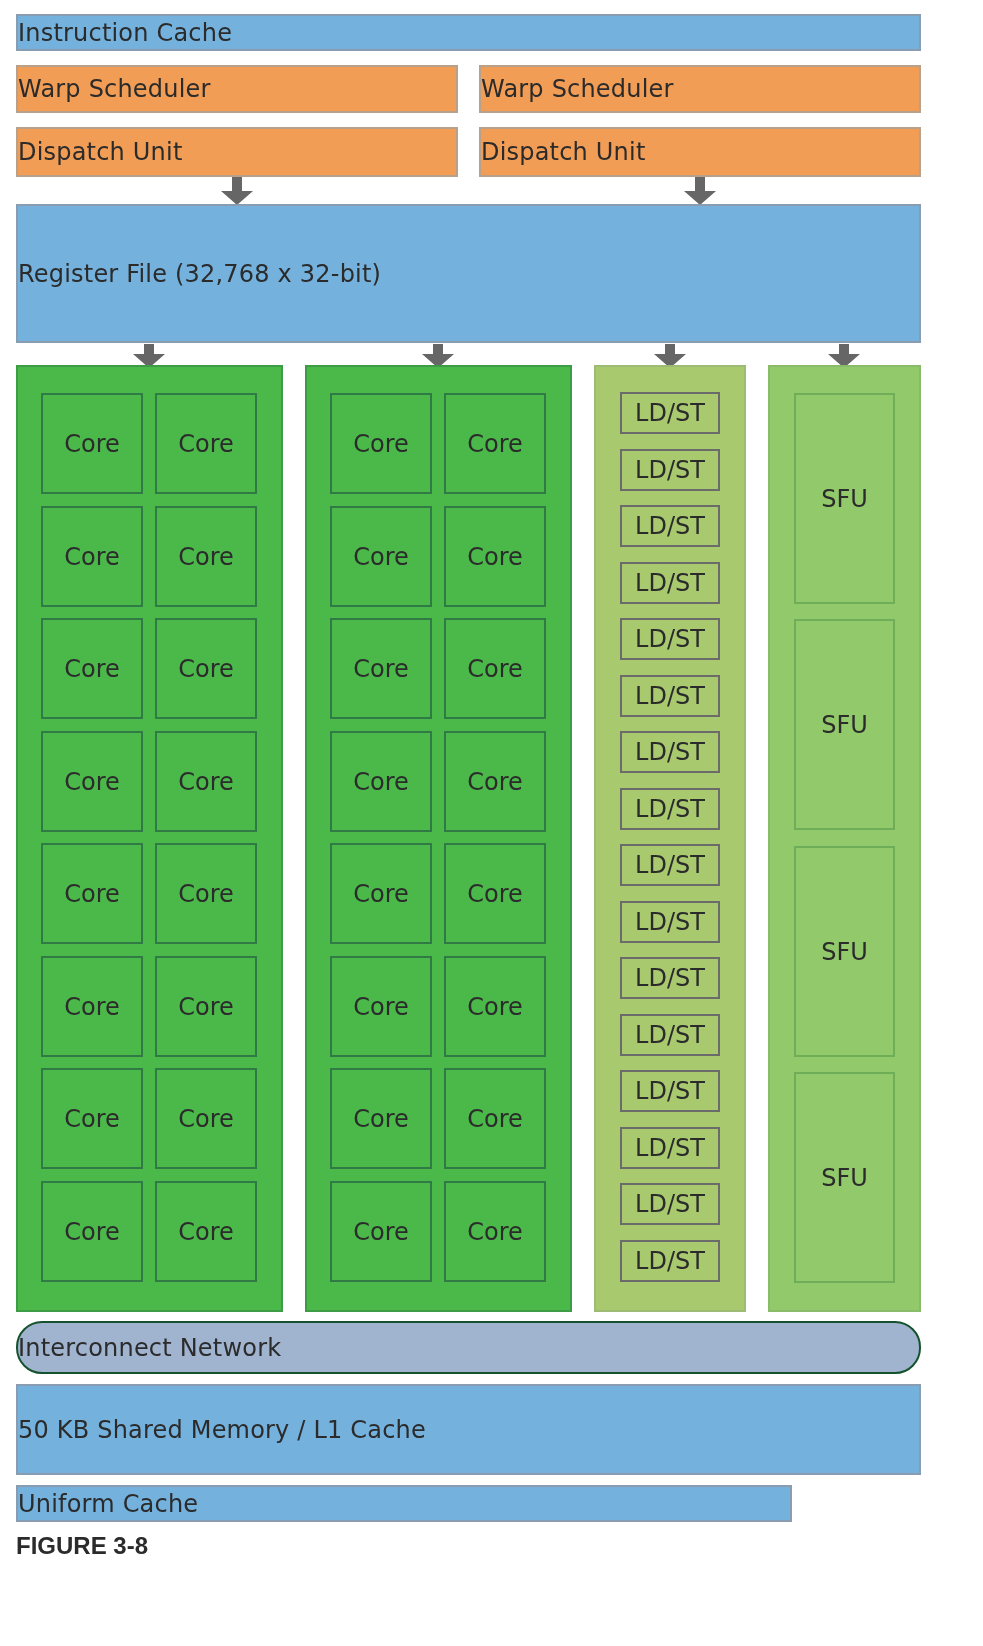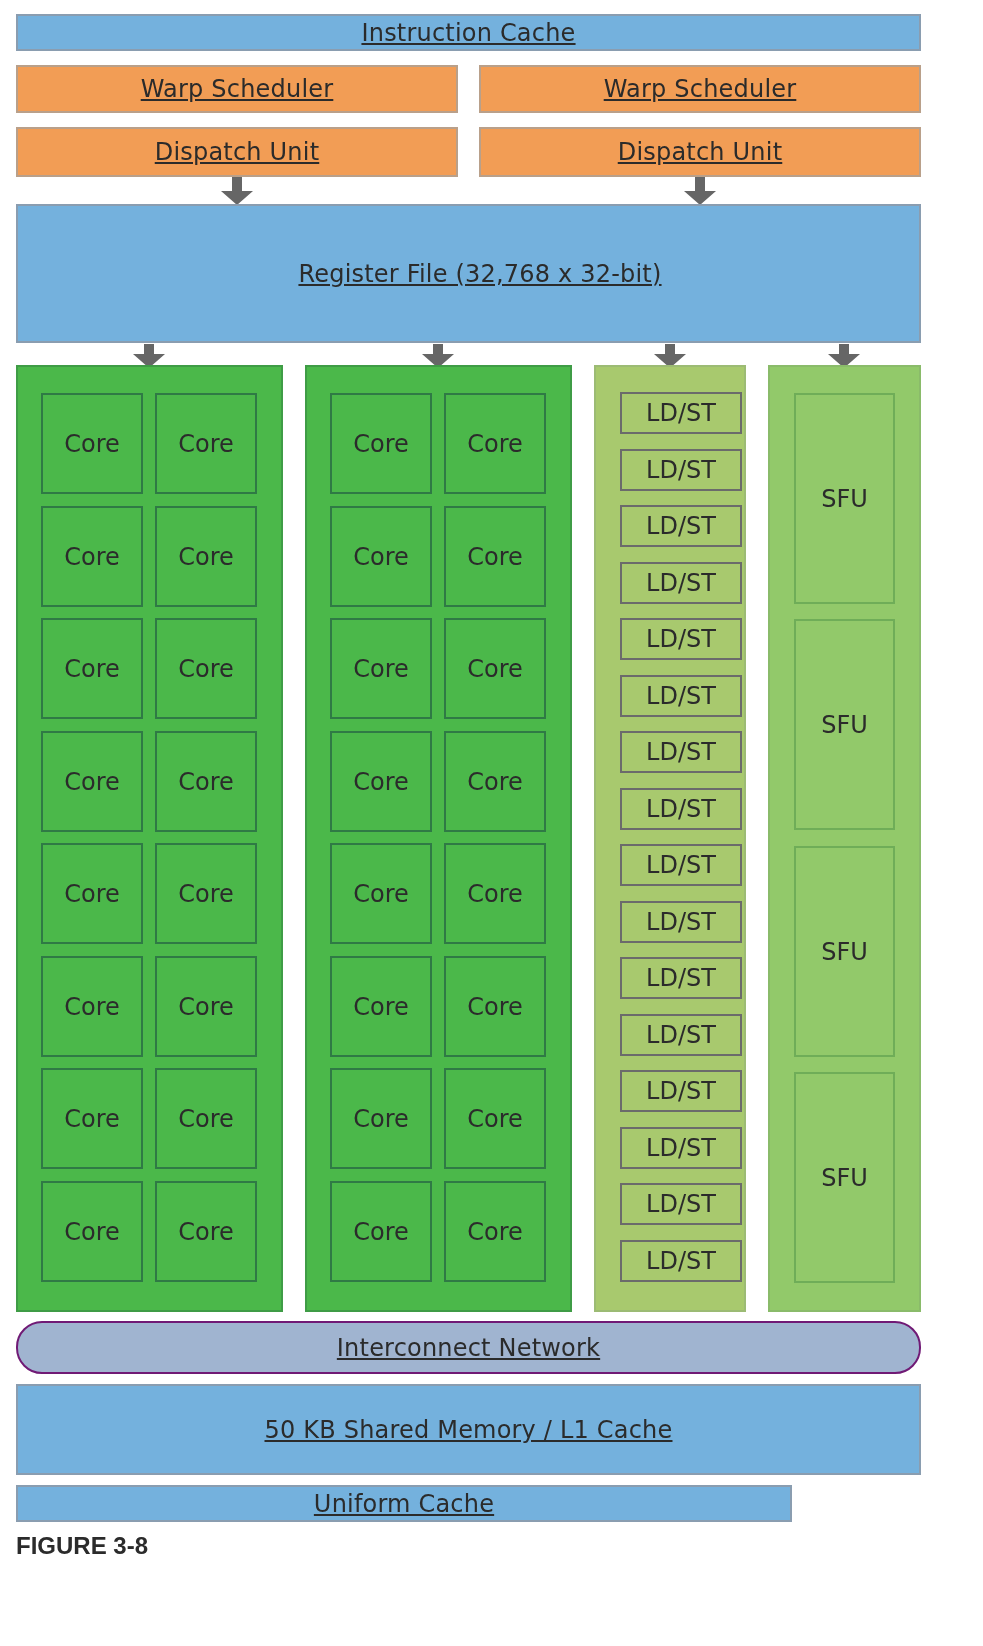--- a/index.html
+++ b/index.html
@@ -1,32 +1,32 @@
 <!DOCTYPE html>
 <html><head>
 <meta charset="utf-8">
 <style>
   html, body { margin:0; padding:0; background:#ffffff; }
   body { width:983px; height:1646px; position:relative; overflow:hidden;
          font-family:"DejaVu Sans", "Liberation Sans", sans-serif; color:#2b2b2b; }
-  .box { position:absolute; box-sizing:border-box; display:flex; align-items:center; justify-content:center;text-decoration:underline; }
+  .box { position:absolute; box-sizing:border-box; display:flex; align-items:center; justify-content:flex-start; }
   .blue { background:#74b1dd; border:2px solid #8a9db0; }
   .orange { background:#f29d55; border:2px solid #b9a08a; }
   .lbl { font-size:24px; letter-spacing:0.2px; white-space:nowrap; }
   .col-core { background:#4bb84a; border:2px solid #3f9c46; }
   .col-ldst { background:#a8c96e; border:2px solid #9cbb74; }
   .col-sfu { background:#92c96a; border:2px solid #8abb6a; }
   .core { position:absolute; box-sizing:border-box; width:102px; height:101px; border:2px solid #2f7a45;
           display:flex; align-items:center; justify-content:center; font-size:24px; color:#2b2b2b; }
-  .ldst { position:absolute; box-sizing:border-box; width:122px; height:42px; border:2px solid #6b6b6b;
+  .ldst { position:absolute; box-sizing:border-box; width:100px; height:42px; border:2px solid #6b6b6b;
           display:flex; align-items:center; justify-content:center; font-size:24px; color:#2b2b2b; }
   .sfu { position:absolute; box-sizing:border-box; width:101px; height:211px; border:2px solid #6fad58;
          display:flex; align-items:center; justify-content:center; font-size:24px; color:#2b2b2b; }
   .arrow { position:absolute; width:32px; height:28px; }
-  .interconnect { background:#a0b4d0; border:2px solid #701a75; border-radius:26px; }
+  .interconnect { background:#a0b4d0; border:2px solid #14532d; border-radius:26px; }
   .caption { position:absolute; left:16px; top:1532px; font-size:24px; font-weight:bold; color:#2b2b2b;
              font-family:"Liberation Sans", sans-serif; }
 </style>
 </head>
 <body>
 
 <div class="box blue" style="left:16px;top:14px;width:905px;height:37px;">
   <span class="lbl">Instruction Cache</span>
 </div>
 
@@ -44,21 +44,21 @@
   <span class="lbl">Dispatch Unit</span>
 </div>
 
 <svg class="arrow" style="left:221px;top:177px;" viewBox="0 0 32 28">
     <path d="M11 0h10v14h11L16 28 0 14h11z" fill="#666666"></path>
   </svg>
 <svg class="arrow" style="left:684px;top:177px;" viewBox="0 0 32 28">
     <path d="M11 0h10v14h11L16 28 0 14h11z" fill="#666666"></path>
   </svg>
 
-<div class="box blue" style="left:16px;top:204px;width:905px;height:139px;padding-left:23px;">
+<div class="box blue" style="left:16px;top:204px;width:905px;height:139px;">
   <span class="lbl">Register File (32,768 x 32-bit)</span>
 </div>
 
 <svg class="arrow" style="left:133px;top:342px;" viewBox="0 0 32 24">
     <path d="M11 0h10v10h11L16 24 0 10h11z" fill="#666666"></path>
   </svg>
 <svg class="arrow" style="left:422px;top:342px;" viewBox="0 0 32 24">
     <path d="M11 0h10v10h11L16 24 0 10h11z" fill="#666666"></path>
   </svg>
 <svg class="arrow" style="left:654px;top:342px;" viewBox="0 0 32 24">

